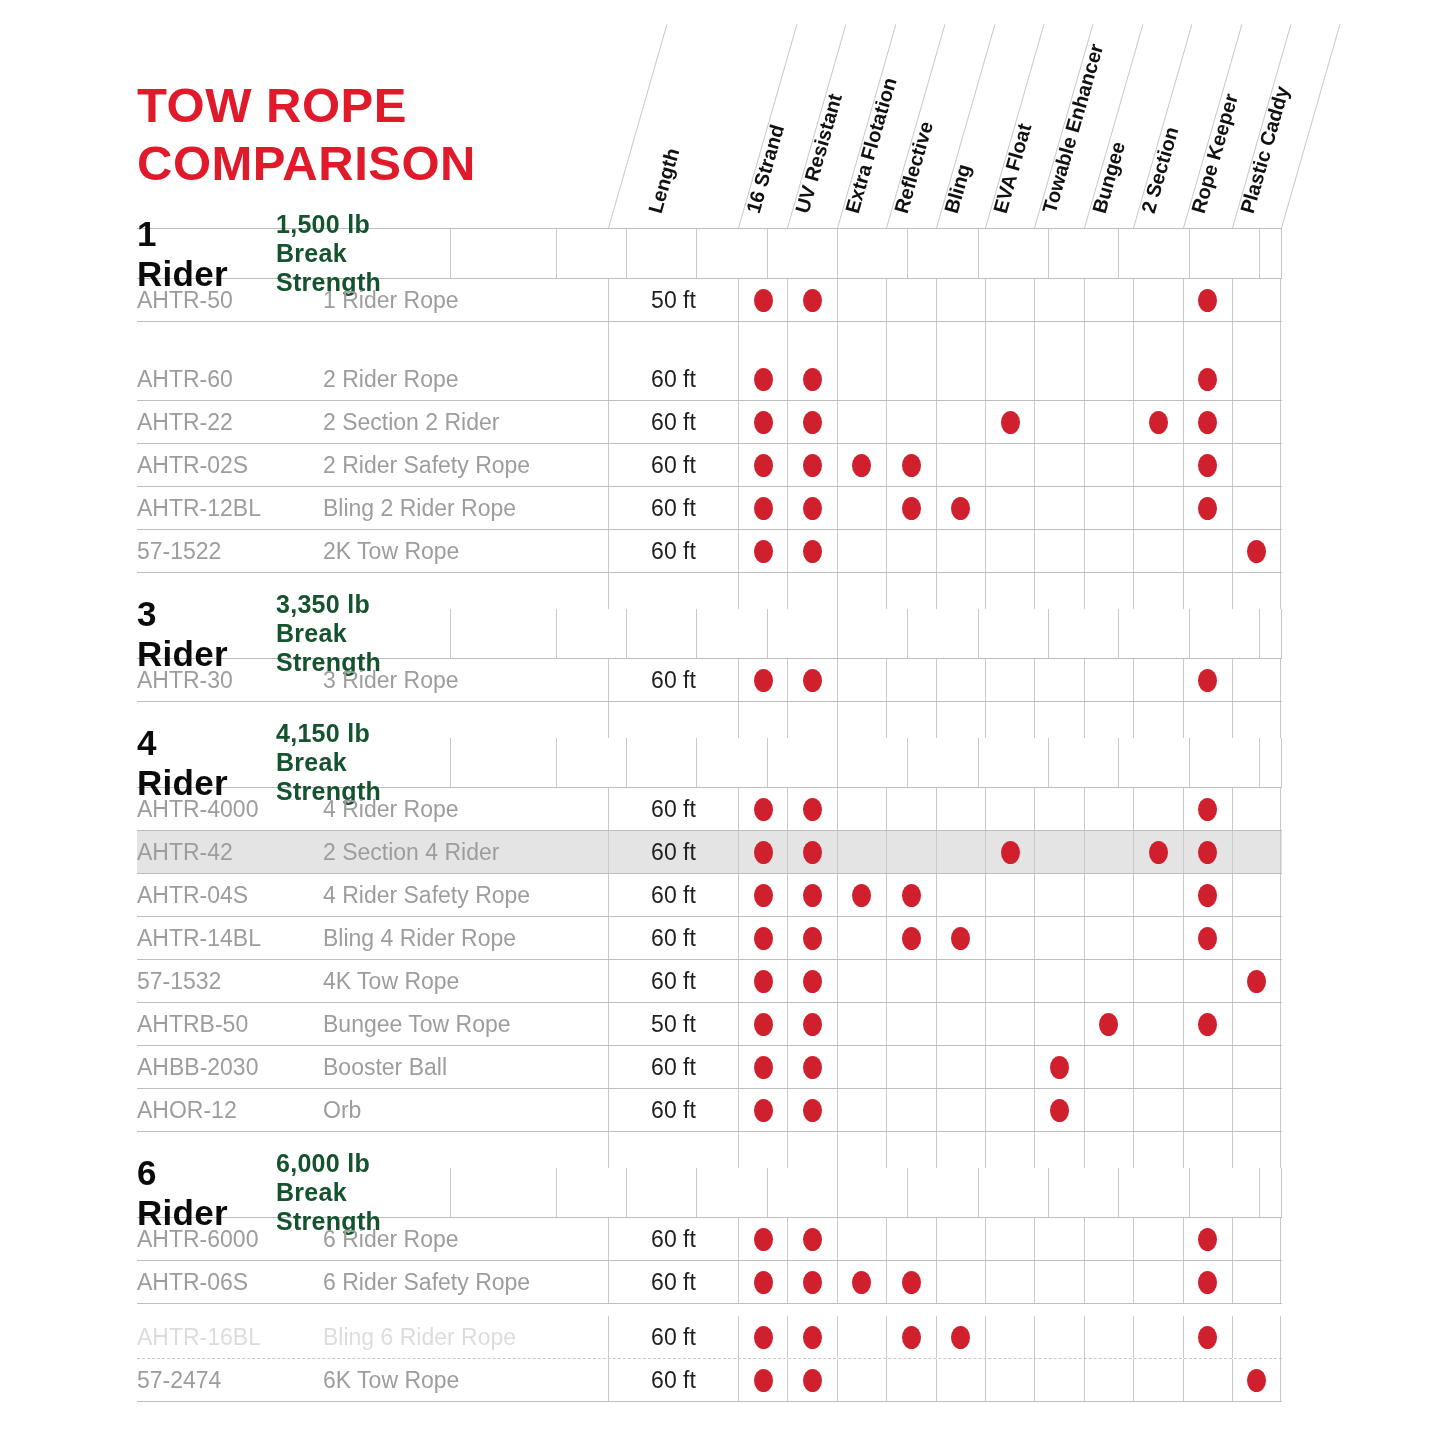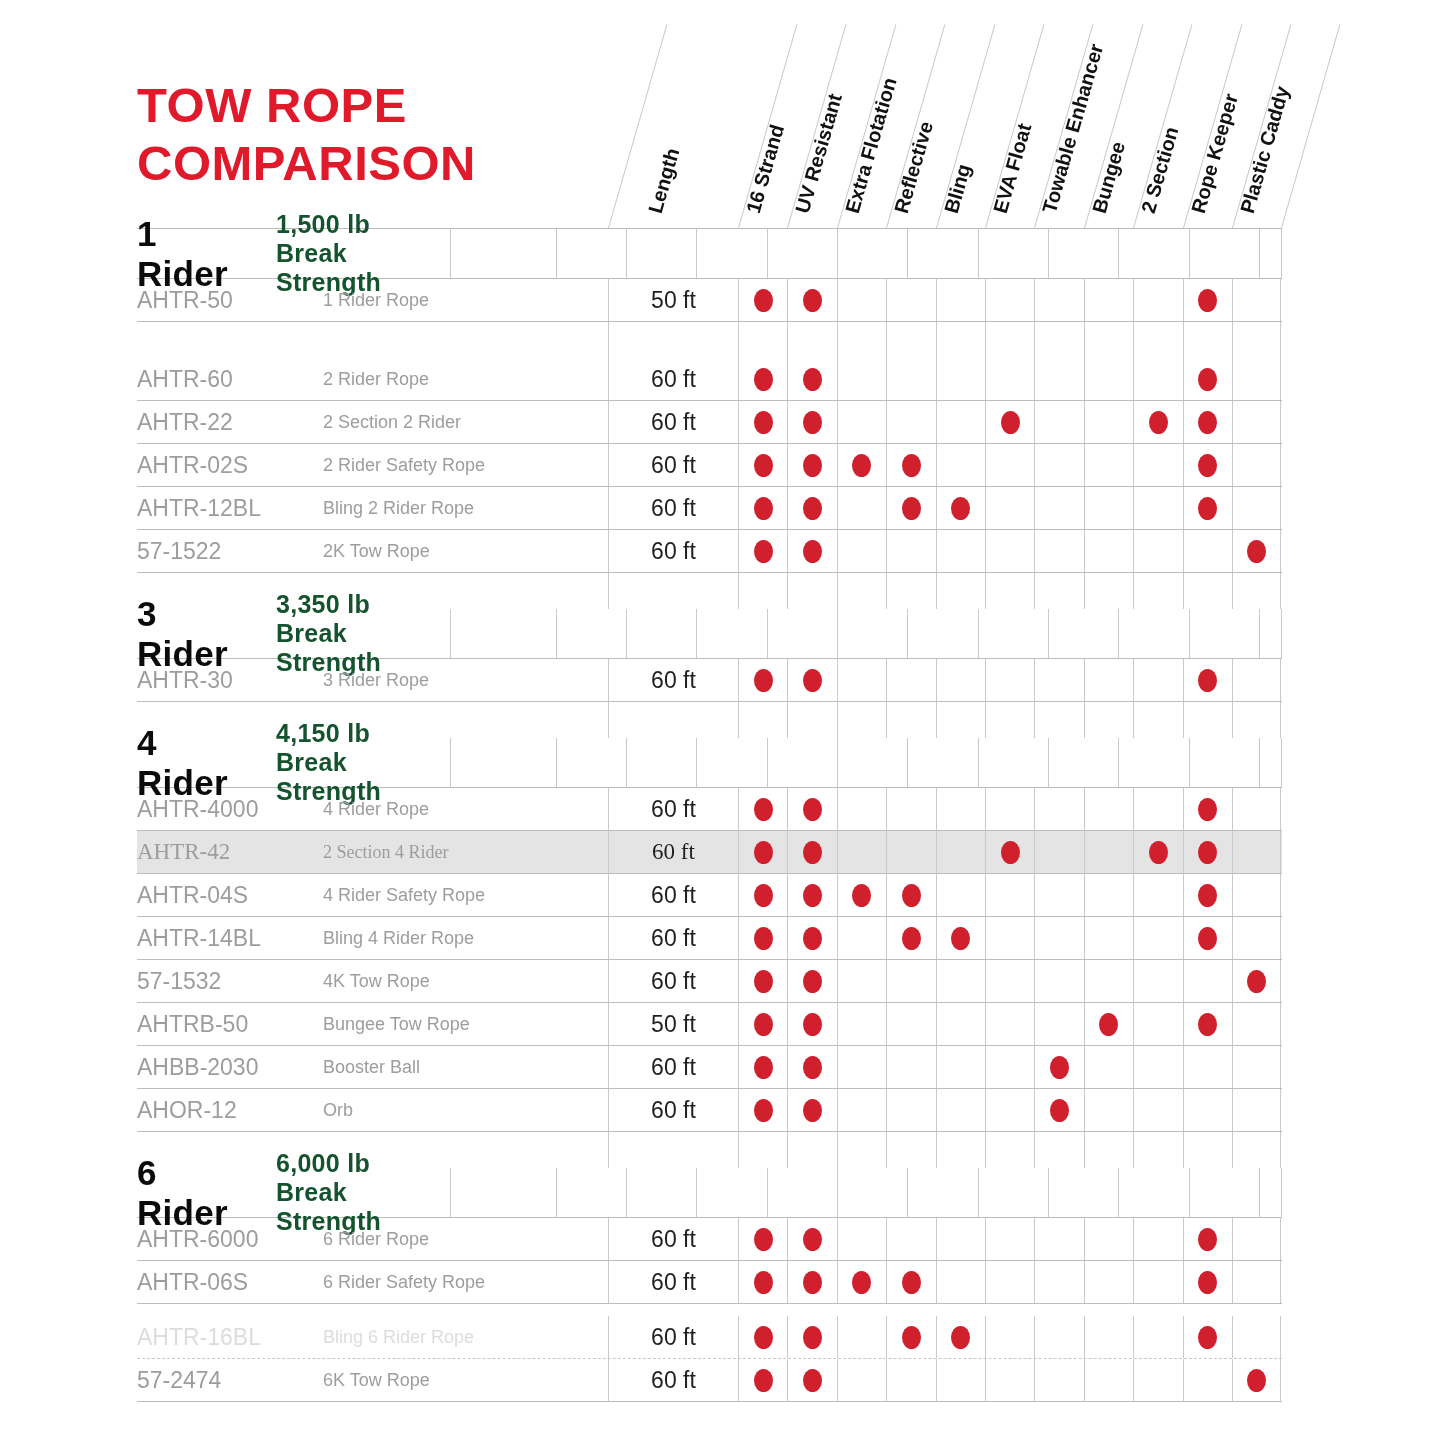--- a/index.html
+++ b/index.html
@@ -25,27 +25,27 @@
         transform-origin:bottom left;transform:rotate(16deg);}
   .col-label{position:absolute;bottom:12px;white-space:nowrap;color:#111;
              font-size:20px;font-weight:700;transform-origin:0 100%;transform:rotate(-74deg);}
 
   
   #table{position:absolute;left:137px;top:228px;width:1145px;border-top:1px solid var(--hline);}
   .row{display:flex;box-sizing:border-box;border-bottom:1px solid var(--hline);}
   .row.spacer{border-bottom:none;height:36px;}
   .row.section-row{height:50px;gap:48px;}
   .row.data-row{height:43px;}
-  .row.hl{background:var(--hl);font-family:Liberation Serif, serif;}
+  .row.hl{background:var(--hl);}
   .row.faded{border-bottom:1px dashed #c8c8c8;margin-top:12px;}
   .row.faded .c-model,.row.faded .c-name{opacity:.35;}
 
   .c-model,.c-name,.c-length,.c-feat{box-sizing:border-box;display:flex;align-items:center;}
   .c-model{width:186px;color:var(--gray);font-size:23px;}
-  .c-name{width:285px;color:var(--gray);font-size:18px;}
+  .c-name{width:285px;color:var(--gray);font-size:23px;}
   .c-length{width:130px;border-left:1px solid var(--vline);justify-content:center;
             color:var(--dark);font-size:23px;}
   .c-feat{width:49.4px;border-left:1px solid var(--vline);justify-content:center;}
   .c-feat.last{border-right:1px solid var(--vline);}
 
   .sec-name{width:186px;display:flex;align-items:center;color:#0b0b0b;
             font-size:35px;font-weight:800;letter-spacing:.3px;}
   .sec-strength{width:285px;display:flex;align-items:center;color:#14532d;
                 font-size:25px;font-weight:700;letter-spacing:.3px;}
 

